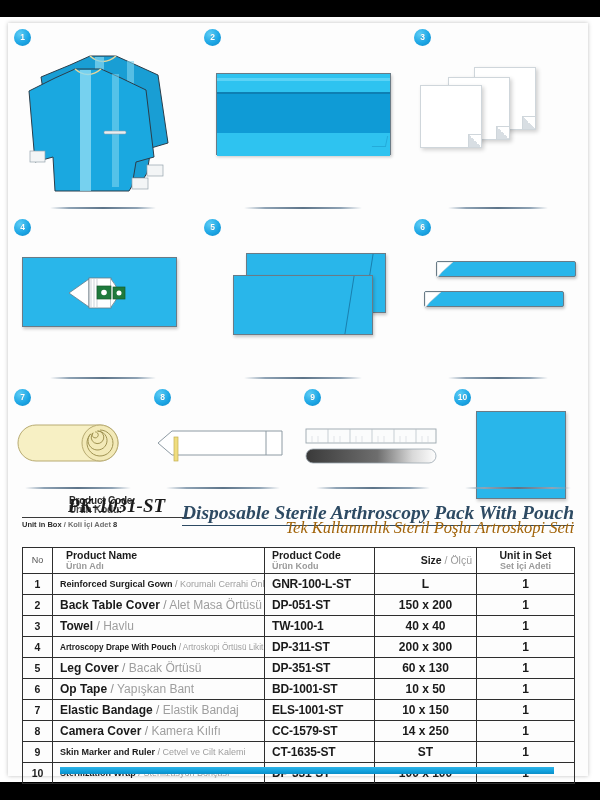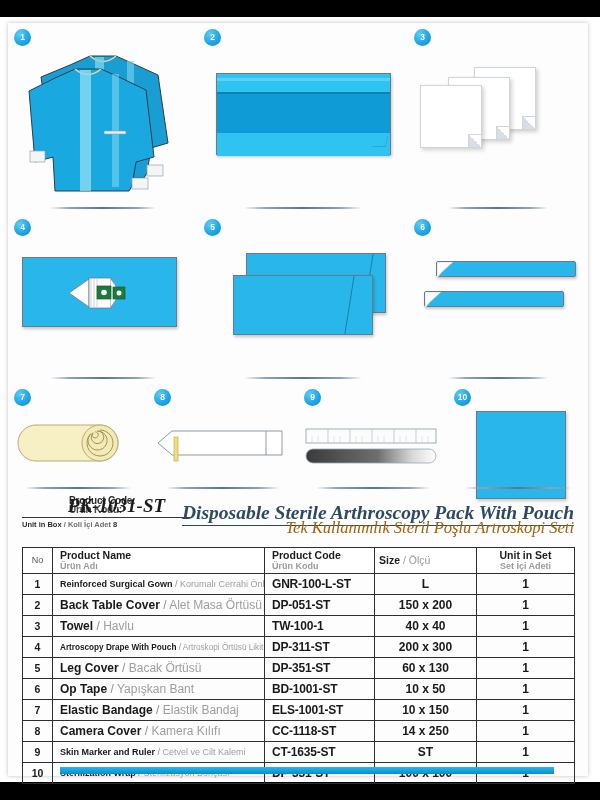--- a/index.html
+++ b/index.html
@@ -90,23 +90,23 @@
   }
 
   
   #tablewrap { position:absolute; left:14px; top:524px; width:552px; }
   table { border-collapse:collapse; width:552px; table-layout:fixed; }
   th, td { border:1px solid #2e2e2e; padding:0 4px; vertical-align:middle; }
   thead th { height:26px; background:#ffffff; }
   .h-en { display:block; font-size:10.5px; font-weight:bold; color:#1c1c1c; line-height:11px; }
   .h-tr { display:block; font-size:9px; color:#9a9a9a; line-height:10px; }
   th.c-no   { width:30px;  text-align:center;margin-left:24px; }
-  th.c-name { width:212px; text-align:left; padding-left:7px; }
+  th.c-name { width:212px; text-align:left; padding-left:13px; }
   th.c-code { width:110px; text-align:left; padding-left:7px; }
-  th.c-size { width:102px; text-align:left; }
+  th.c-size { width:102px; text-align:right; }
   th.c-unit { width:98px;  text-align:center; }
   th.c-no .h-en { font-size:9px; font-weight:normal; color:#555; }
   tbody td { height:21px; font-size:12px; }
   td.v-no { text-align:center; font-weight:bold; font-size:10.5px; color:#1a1a1a; }
   td.v-name { padding-left:7px; white-space:nowrap; overflow:hidden; }
   td.v-name .en { font-weight:bold; color:#1a1a1a; }
   td.v-name .sl { color:#8e8e8e; }
   td.v-name .tr { color:#9e9e9e; }
   td.v-code { padding-left:7px; font-weight:bold; color:#1a1a1a; letter-spacing:-.2px; }
   td.v-size { text-align:center; font-weight:bold; color:#1a1a1a; }
@@ -407,21 +407,21 @@
             <tr>
               <td class="v-no"><span>7</span></td>
               <td class="v-name"><span class="en">Elastic Bandage</span><span class="sl"> / </span><span class="tr">Elastik Bandaj</span></td>
               <td class="v-code"><span>ELS-1001-ST</span></td>
               <td class="v-size"><span>10 x 150</span></td>
               <td class="v-unit"><span>1</span></td>
             </tr>
             <tr>
               <td class="v-no"><span>8</span></td>
               <td class="v-name"><span class="en">Camera Cover</span><span class="sl"> / </span><span class="tr">Kamera Kılıfı</span></td>
-              <td class="v-code"><span>CC-1118-ST</span></td>
+              <td class="v-code"><span>CC-1579-ST</span></td>
               <td class="v-size"><span>14 x 250</span></td>
               <td class="v-unit"><span>1</span></td>
             </tr>
             <tr class="tight2">
               <td class="v-no"><span>9</span></td>
               <td class="v-name"><span class="en">Skin Marker and Ruler</span><span class="sl"> / </span><span class="tr">Cetvel ve Cilt Kalemi</span></td>
               <td class="v-code"><span>CT-1635-ST</span></td>
               <td class="v-size"><span>ST</span></td>
               <td class="v-unit"><span>1</span></td>
             </tr>

